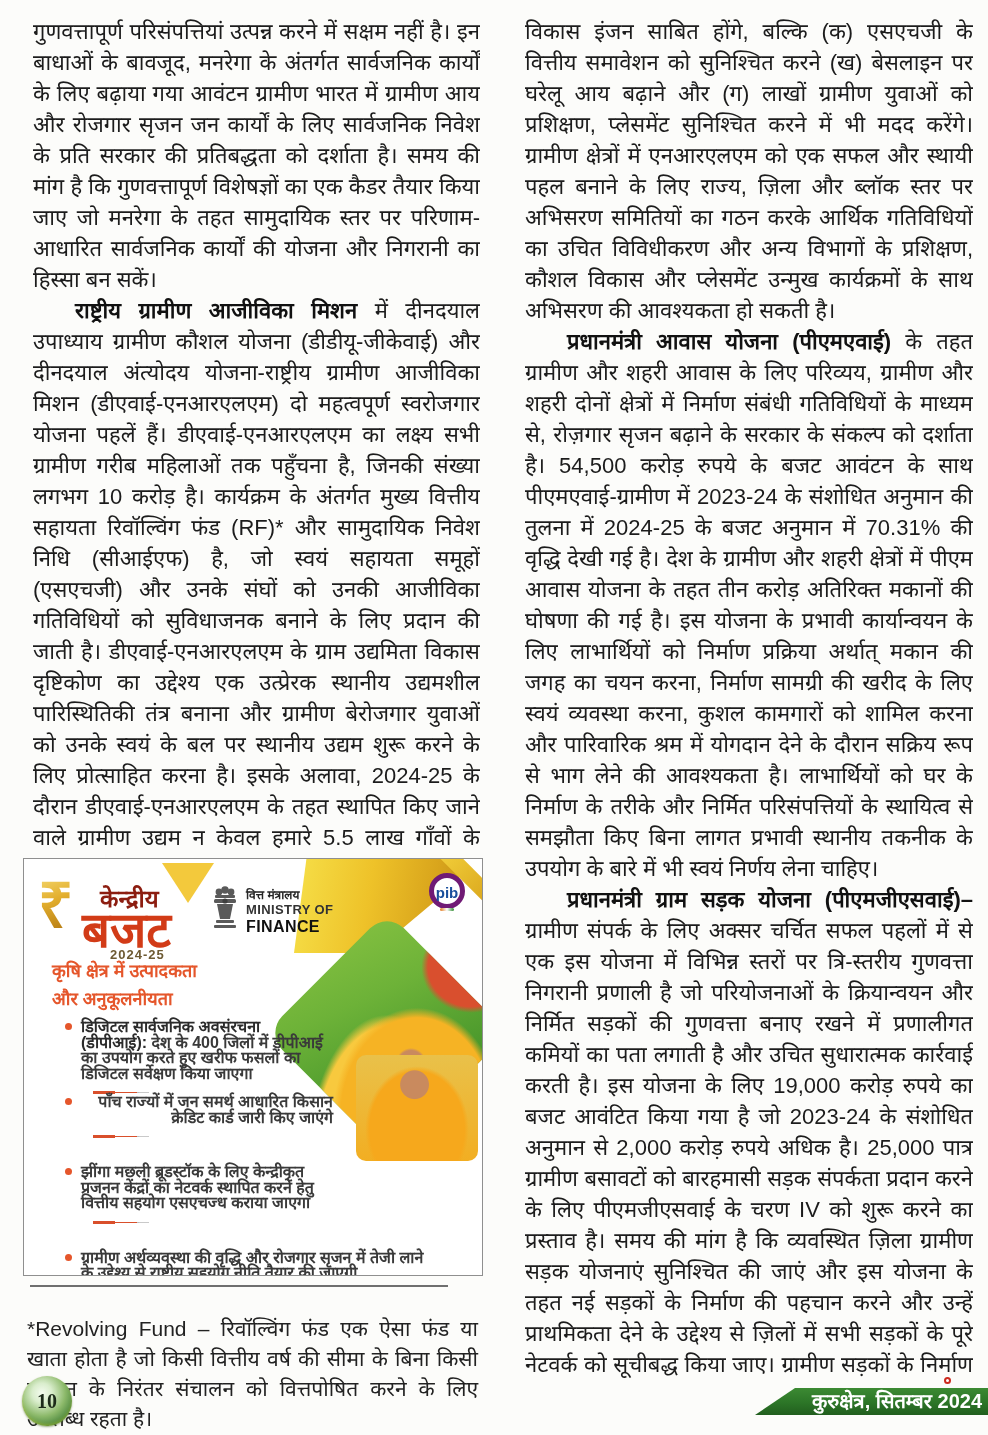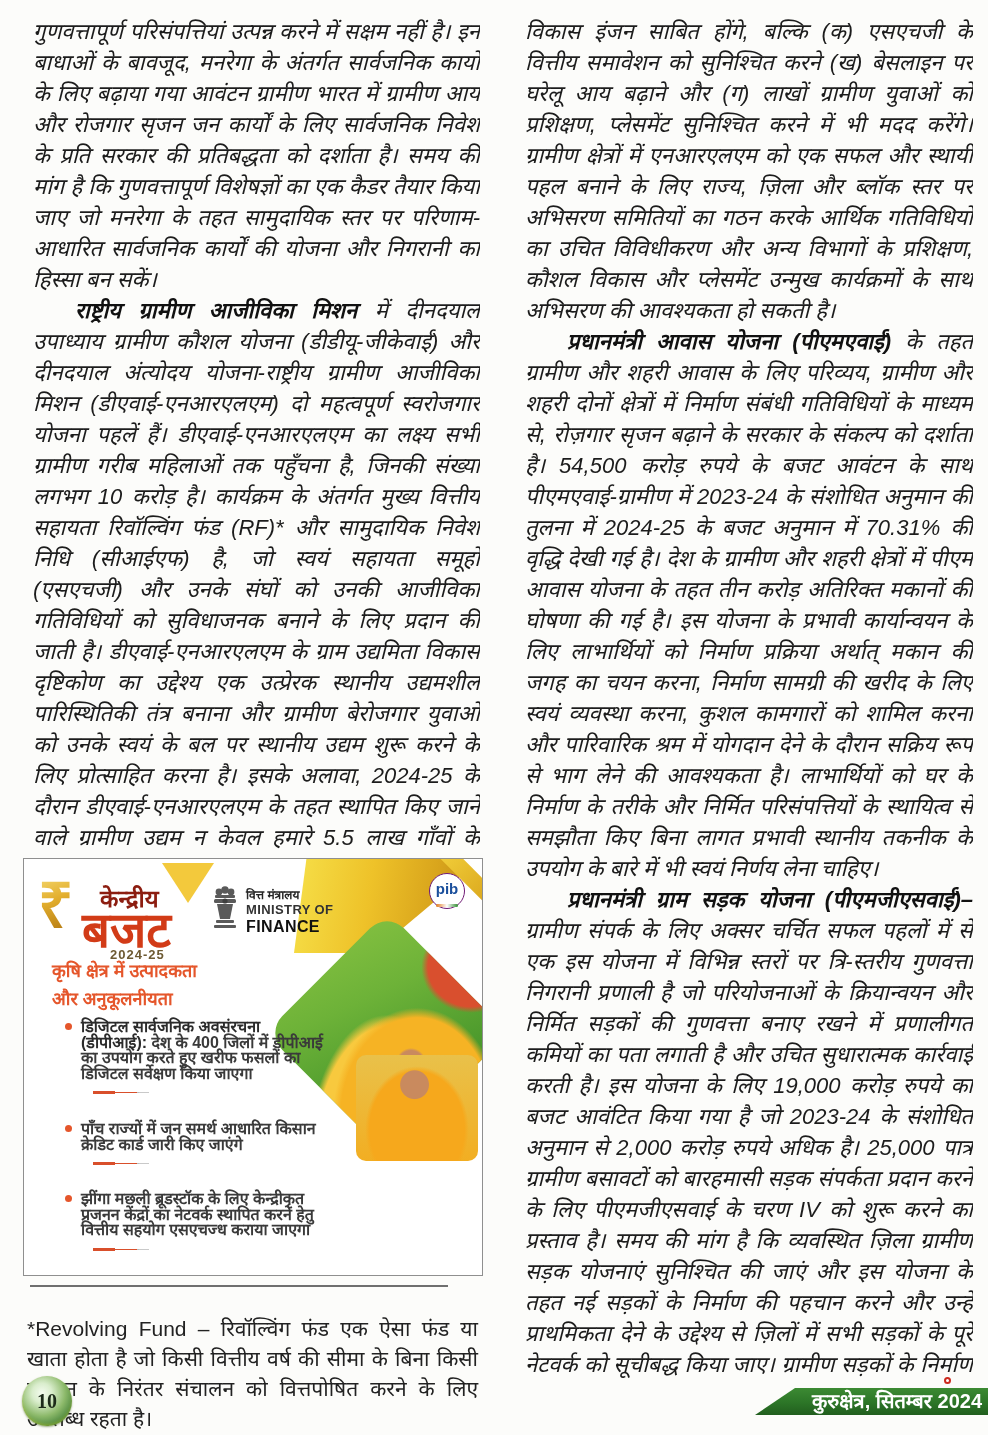--- a/index.html
+++ b/index.html
@@ -2,21 +2,21 @@
 <html lang="hi"><head>
 <meta charset="utf-8">
 <style>
   html,body{margin:0;padding:0;}
   body{width:988px;height:1435px;background:#fbfbf8;font-family:"Liberation Sans",sans-serif;}
   .page{position:relative;width:988px;height:1435px;background:#fcfcfa;overflow:hidden;}
 
   
   .col{position:absolute;top:16px;font-size:22px;line-height:31px;color:#1c1c1c;
        text-align:justify;letter-spacing:0;}
-  .col p{margin:0;font-style:italic;}
+  .col p{margin:0;}
   .col-left{left:33px;width:447px;height:840px;overflow:hidden;}
   .col-right{left:525px;width:448px;height:1364px;overflow:hidden;}
   .indent{text-indent:42px;}
   .cont{text-align-last:justify;}
   .lead{font-weight:bold;color:#111;}
 
   
   .poster{position:absolute;left:23px;top:858px;width:458px;height:416px;background:#ffffff;
           border:1px solid #8f8f8f;overflow:hidden;}
   .p-photo-top{position:absolute;left:270px;top:-6px;width:165px;height:100px;
@@ -48,34 +48,34 @@
      text-shadow:0 0 0 rgba(0,0,0,0);}
   .p-kendriya{position:absolute;left:76px;top:22px;font-size:24px;font-weight:bold;color:#8c1d10;}
   .p-budget{position:absolute;left:58px;top:36px;font-size:49px;font-weight:700;color:#d23b17;}
   .p-year{position:absolute;left:86px;top:88px;font-size:13px;font-weight:bold;color:#6d5a33;letter-spacing:1px;}
   .p-emblem{position:absolute;left:188px;top:26px;width:26px;height:48px;}
   .p-ministry{position:absolute;left:222px;top:30px;line-height:1.15;}
   .p-ministry .mh{font-size:12px;font-weight:bold;color:#262626;}
   .p-ministry .me1{font-size:13px;font-weight:600;color:#333;letter-spacing:.4px;}
   .p-ministry .me2{font-size:16px;font-weight:800;color:#111;letter-spacing:.4px;}
   .pib-badge{position:absolute;left:405px;top:14px;width:36px;height:36px;border-radius:50%;
-     background:#fff;border:1px solid #701a75;text-align:center;box-sizing:border-box;}
+     background:#fff;border:5px solid #701a75;text-align:center;box-sizing:border-box;}
   .pib-badge span{font-size:15px;font-weight:800;color:#1a4f9c;line-height:30px;}
   .pib-badge i{display:block;height:3px;margin:0 6px;border-radius:2px;
      background:linear-gradient(90deg,#e07b1f,#ffffff,#2e8b2e);}
   .p-heading{position:absolute;left:28px;top:98px;font-size:18px;line-height:28px;
      font-weight:800;color:#e5562b;}
   .p-bullets{position:absolute;left:57px;top:160px;width:364px;}
   .p-bullet{position:relative;font-size:16px;line-height:15.5px;color:#3a3a3a;
      font-weight:600;margin:0;}
   .p-bullet .b-lead{font-weight:800;color:#2b2b2b;}
   .p-bullet::before{content:"";position:absolute;left:-16px;top:4px;width:7px;height:7px;
      border-radius:50%;background:#e5562b;}
   .p-b1{max-width:248px;}
-  .p-b2{max-width:252px;margin-top:27px;}
+  .p-b2{max-width:252px;text-align:right;}
   .p-b3{max-width:258px;margin-top:26px;}
   .p-b4{max-width:356px;margin-top:26px;}
   .p-div{width:56px;height:3px;margin:10px 0 0 12px;
      background:linear-gradient(90deg,#d94f2b 0 22px,#bdbdbd 22px 24px,#c9c9c9 24px 100%);
      background-size:100% 1px;background-position:0 1px;background-repeat:no-repeat;
      border-left:22px solid #d94f2b;box-sizing:border-box;}
 
   
   .footnote-sep{position:absolute;left:30px;top:1285px;width:418px;height:2px;background:#6f6f6f;}
   .footnote{position:absolute;left:27px;top:1293px;width:451px;font-size:21px;line-height:30px;

